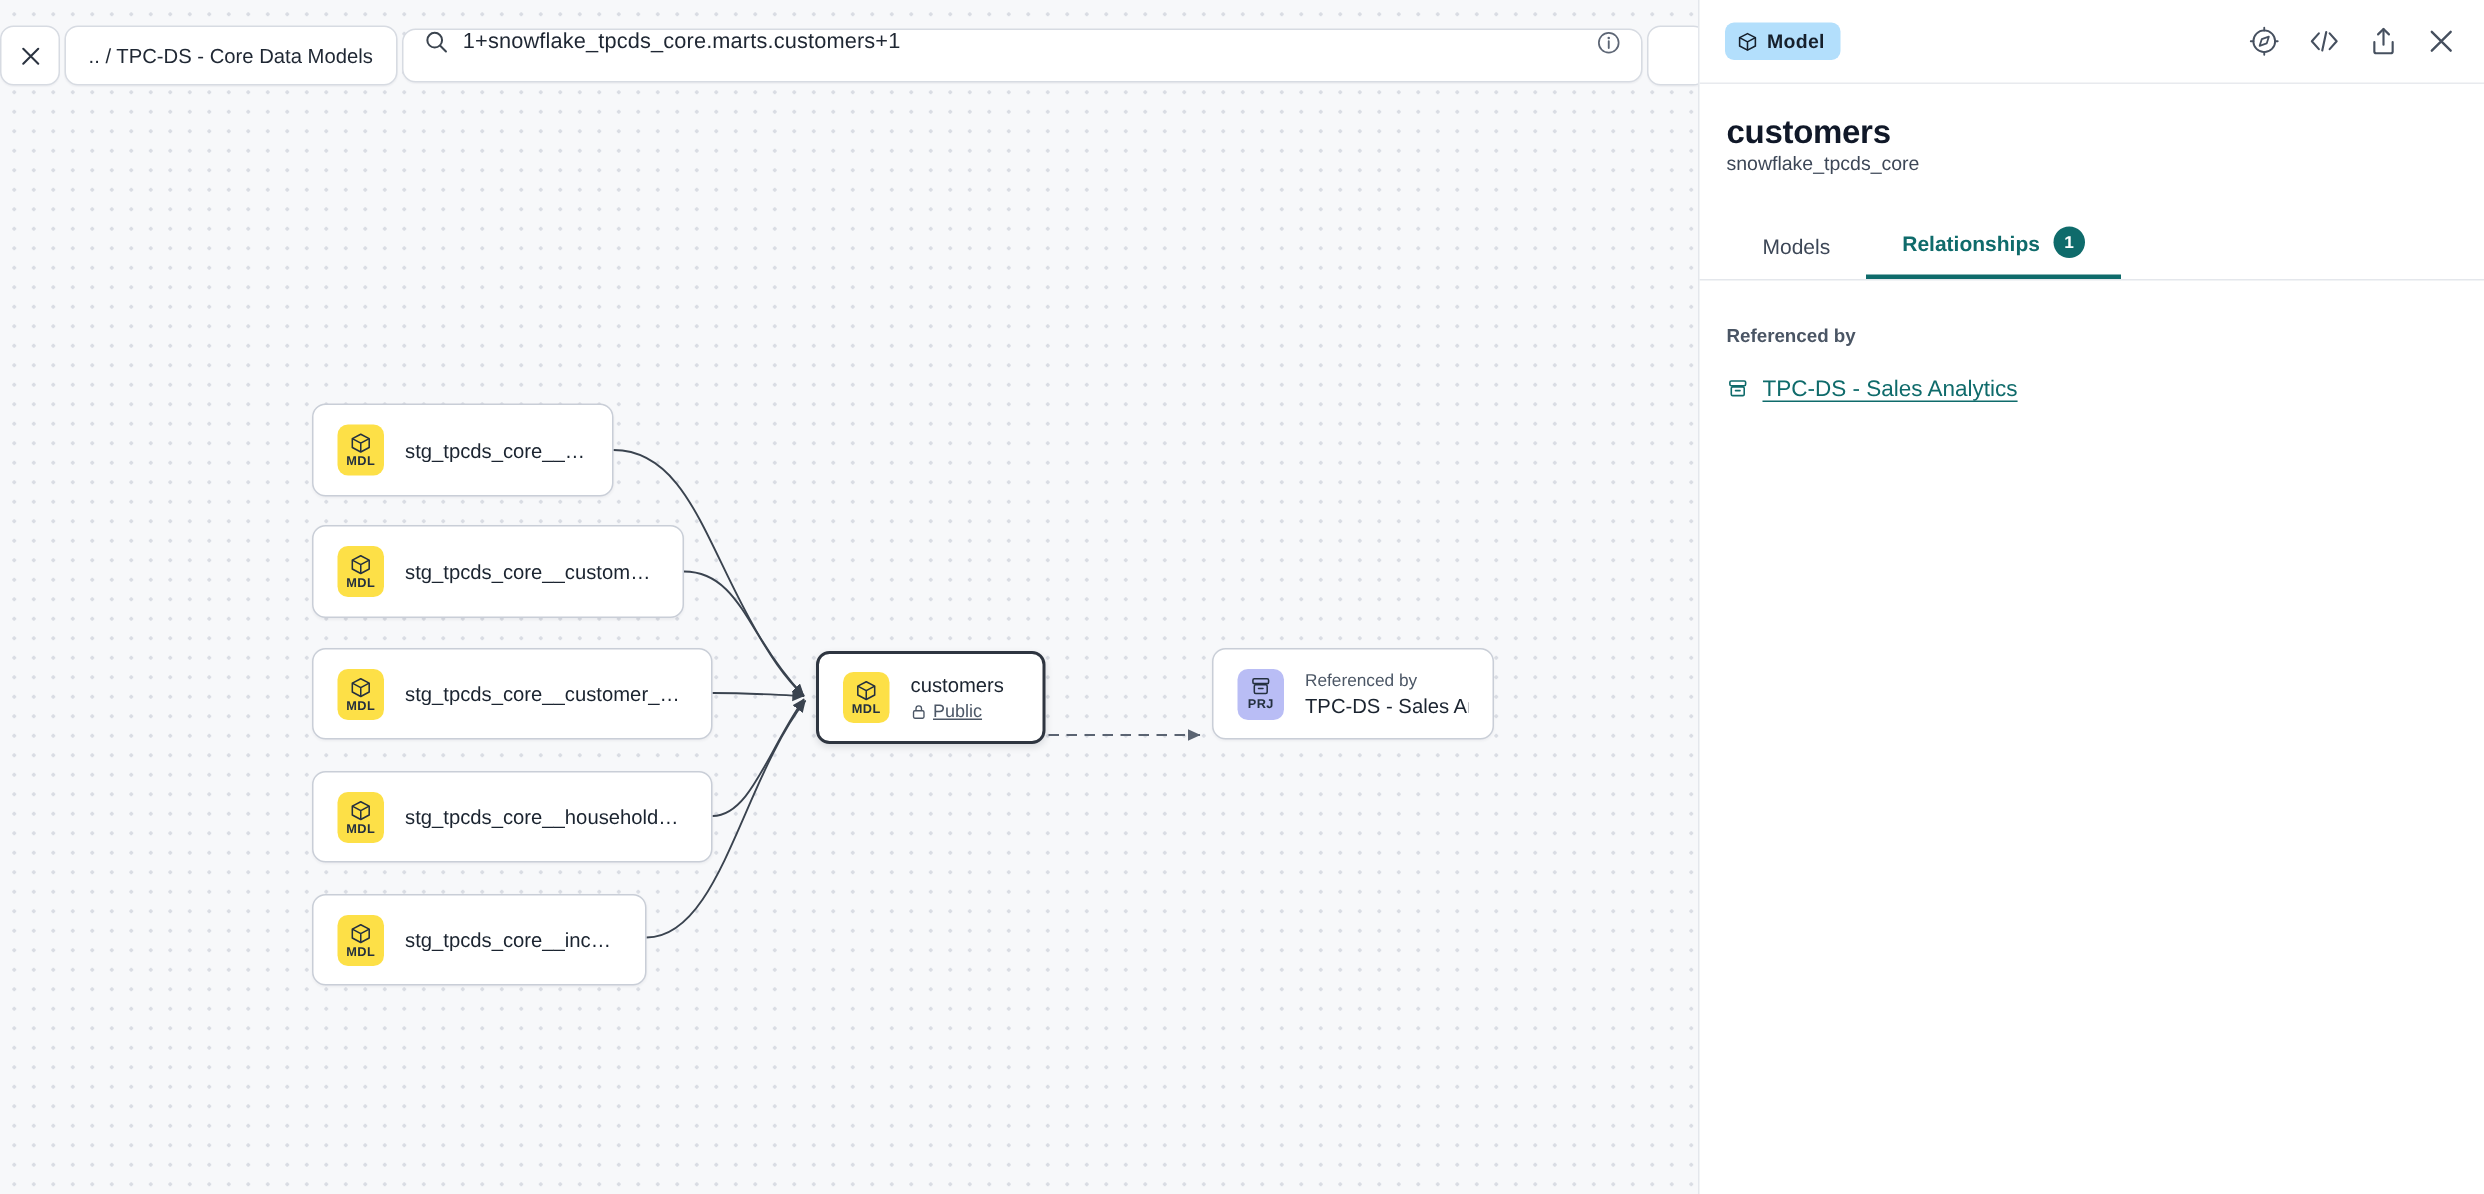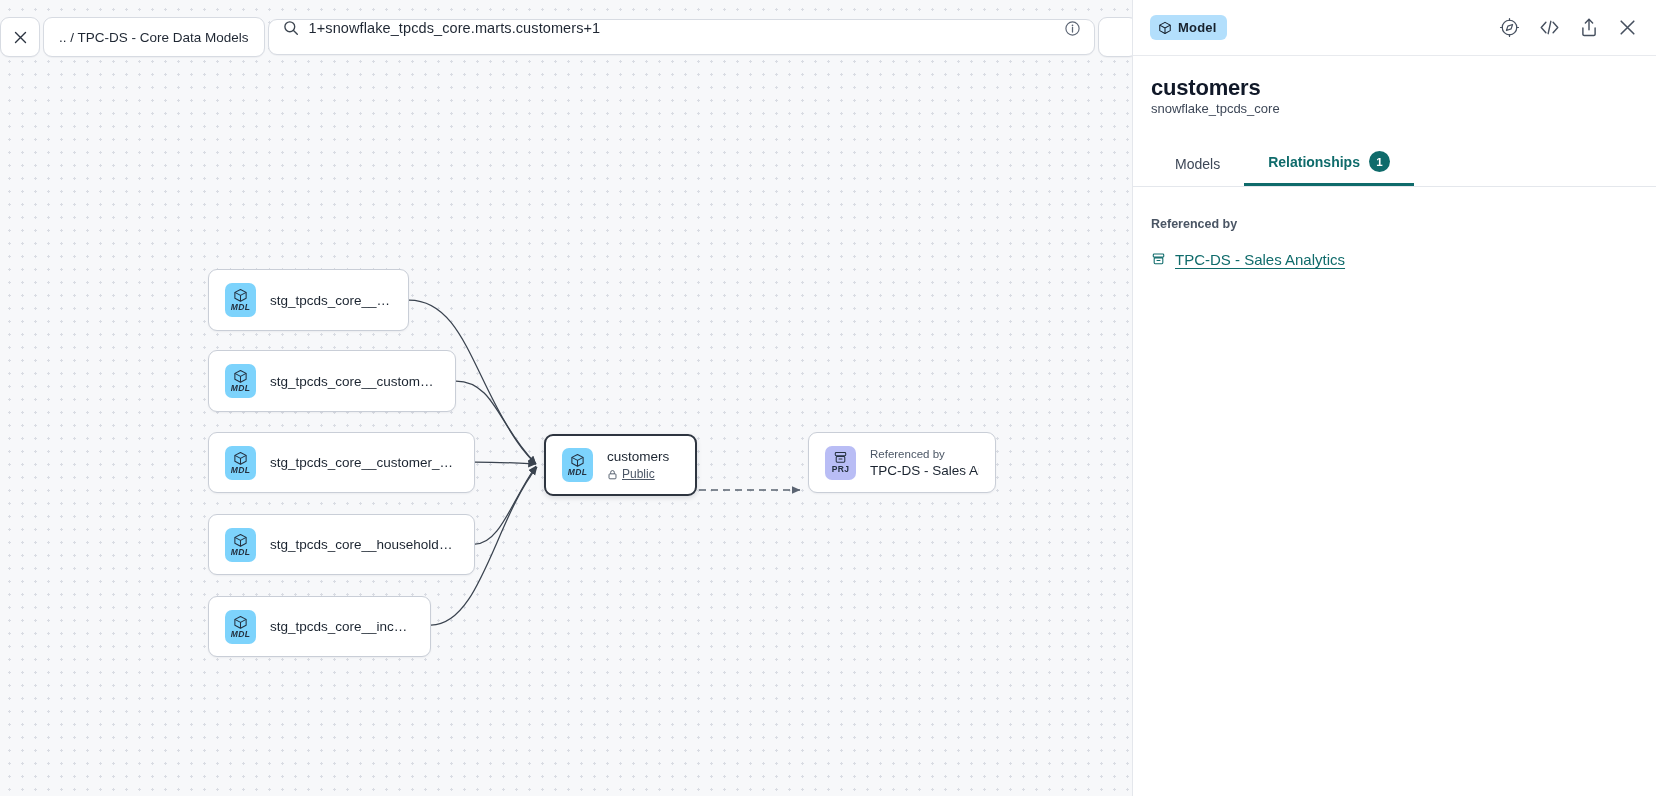--- a/index.html
+++ b/index.html
@@ -91,21 +91,21 @@
     z-index: 8;
   }
   .node-chip {
     width: 31px; height: 34px;
     border-radius: 7px;
     display: flex; flex-direction: column;
     align-items: center; justify-content: center;
     gap: 0px;
     flex: 0 0 auto;
   }
-  .chip-mdl { background: #7dd3fc; font-style: italic; }
+  .chip-mdl { background: #fde047; }
   .chip-prj { background: #b9bdf5; }
   .chip-code { font-size: 8.5px; font-weight: 700; color: #24303f; letter-spacing: .3px; line-height: 9px; }
   .node-label {
     font-size: 13.5px; color: #1b2430;
     white-space: nowrap; overflow: hidden; text-overflow: ellipsis;
   }
   .node-body { display: flex; flex-direction: column; gap: 3px; overflow: hidden; }
   .node-title { font-size: 13.5px; color: #1b2430; white-space: nowrap; }
   .node-sub { font-size: 12px; color: #4c5766; display: flex; align-items: center; gap: 4px; white-space: nowrap; text-decoration: underline; }
   .node-kicker { font-size: 11.5px; color: #4c5766; white-space: nowrap; }

